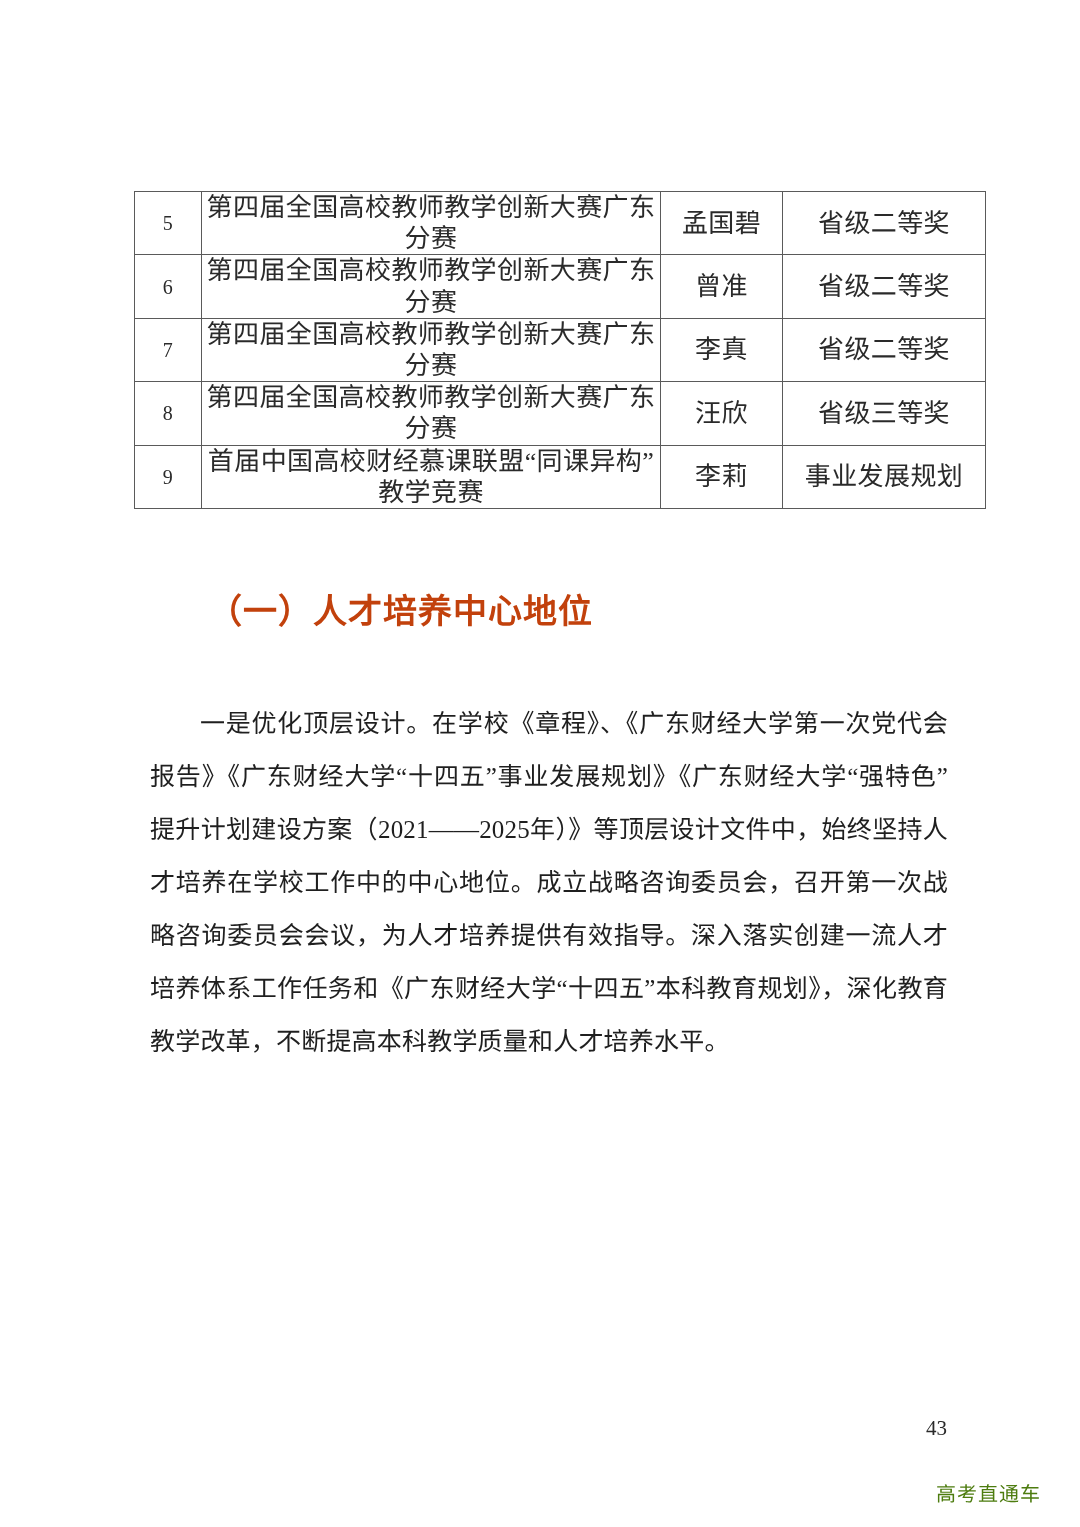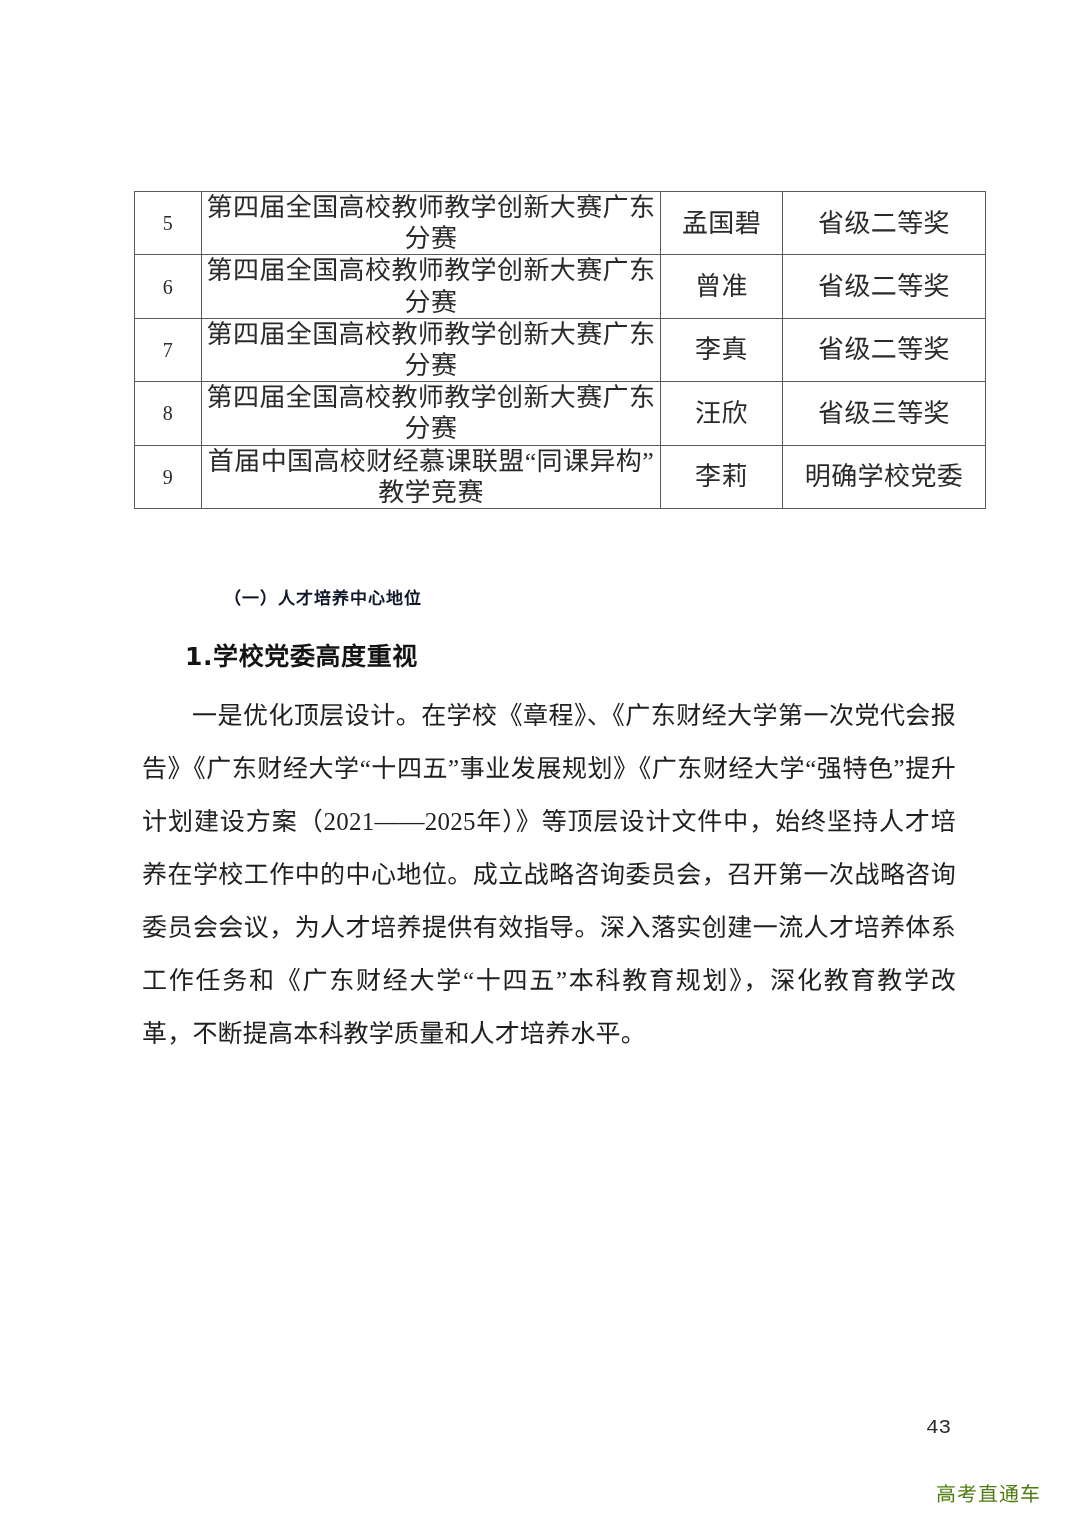--- a/index.html
+++ b/index.html
@@ -62,24 +62,23 @@
     font-size: 27px;
     letter-spacing: 1px;
     color: #141414;
   }
   .h-sub {
     position: absolute;
     left: 208px;
     top: 584px;
     font-family: "DejaVu Sans", "Liberation Sans", sans-serif;
     font-weight: bold;
-    font-size: 17px;
+    font-size: 34px;
     letter-spacing: 1px;
-    color: #0f172a;
-    margin-left: 16px;
+    color: #c2410c;
   }
   .h-item {
     position: absolute;
     left: 185px;
     top: 636px;
     font-family: "DejaVu Sans", "Liberation Sans", sans-serif;
     font-weight: bold;
     font-size: 25px;
     letter-spacing: 0.6px;
     color: #141414;
@@ -93,28 +92,28 @@
     font-family: "Liberation Serif", "DejaVu Serif", serif;
     font-size: 25px;
     line-height: 53px;
     color: #1f1f1f;
     text-align: justify;
     text-justify: inter-character;
     letter-spacing: 0.2px;
   }
   .body-block.p1 { top: 685px; }
   .body-block.p2 { top: 1045px; }
-  .body-block p { margin: 4px; text-indent: 2em; }
+  .body-block p { margin: 12px; text-indent: 2em; }
 
   
   .page-number {
     position: absolute;
     left: 926px;
     top: 1416px;
-    font-family: Liberation Mono, monospace;
+    font-family: Liberation Serif, serif;
     font-size: 21px;
     color: #2a2a2a;
   }
   .watermark {
     position: absolute;
     left: 936px;
     top: 1478px;
     font-family: "DejaVu Sans", "Liberation Sans", sans-serif;
     font-size: 20px;
     letter-spacing: 1px;
@@ -151,28 +150,27 @@
         <tr>
           <td class="col-index">8</td>
           <td class="col-name">第四届全国高校教师教学创新大赛广东分赛</td>
           <td class="col-person">汪欣</td>
           <td class="col-award">省级三等奖</td>
         </tr>
         <tr>
           <td class="col-index">9</td>
           <td class="col-name">首届中国高校财经慕课联盟“同课异构”教学竞赛</td>
           <td class="col-person">李莉</td>
-          <td class="col-award">明确学校党委</td>
+          <td class="col-award">事业发展规划</td>
         </tr>
       </tbody>
     </table>
   </div>
 
   <div class="h-sub">（一）人才培养中心地位</div>
-  <div class="h-item">1.学校党委高度重视</div>
 
   <div class="body-block p1">
     <p>一是优化顶层设计。在学校《章程》、《广东财经大学第一次党代会报告》《广东财经大学“十四五”事业发展规划》《广东财经大学“强特色”提升计划建设方案（2021——2025年）》等顶层设计文件中，始终坚持人才培养在学校工作中的中心地位。成立战略咨询委员会，召开第一次战略咨询委员会会议，为人才培养提供有效指导。深入落实创建一流人才培养体系工作任务和《广东财经大学“十四五”本科教育规划》，深化教育教学改革，不断提高本科教学质量和人才培养水平。</p>
   </div>
 
   <div class="page-number">43</div>
   <div class="watermark">高考直通车</div>
 
 </div>
 

